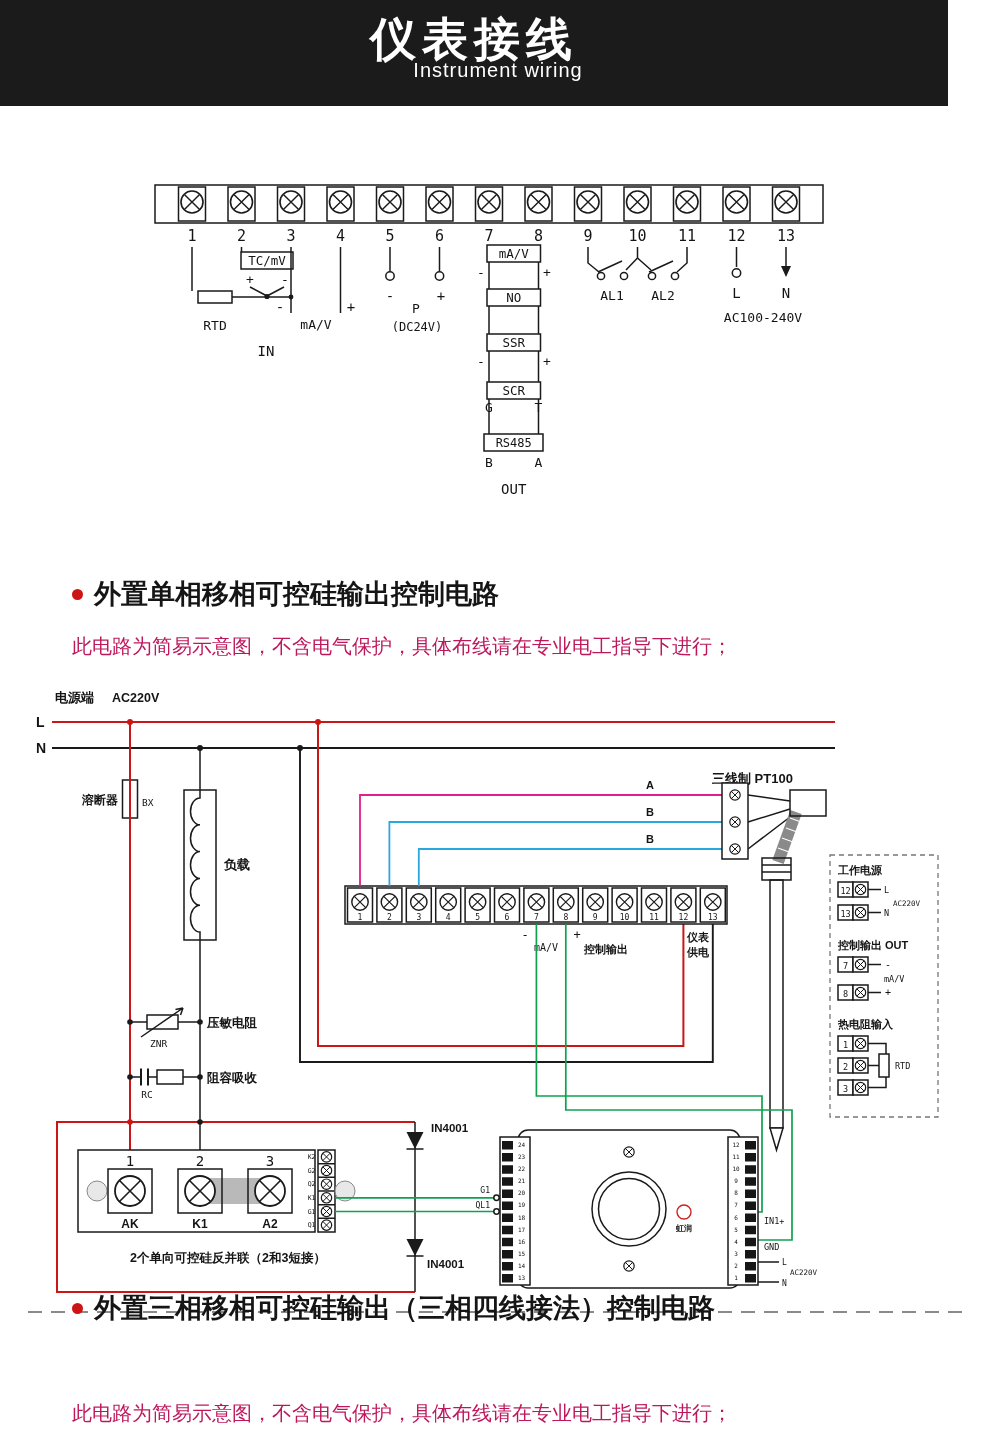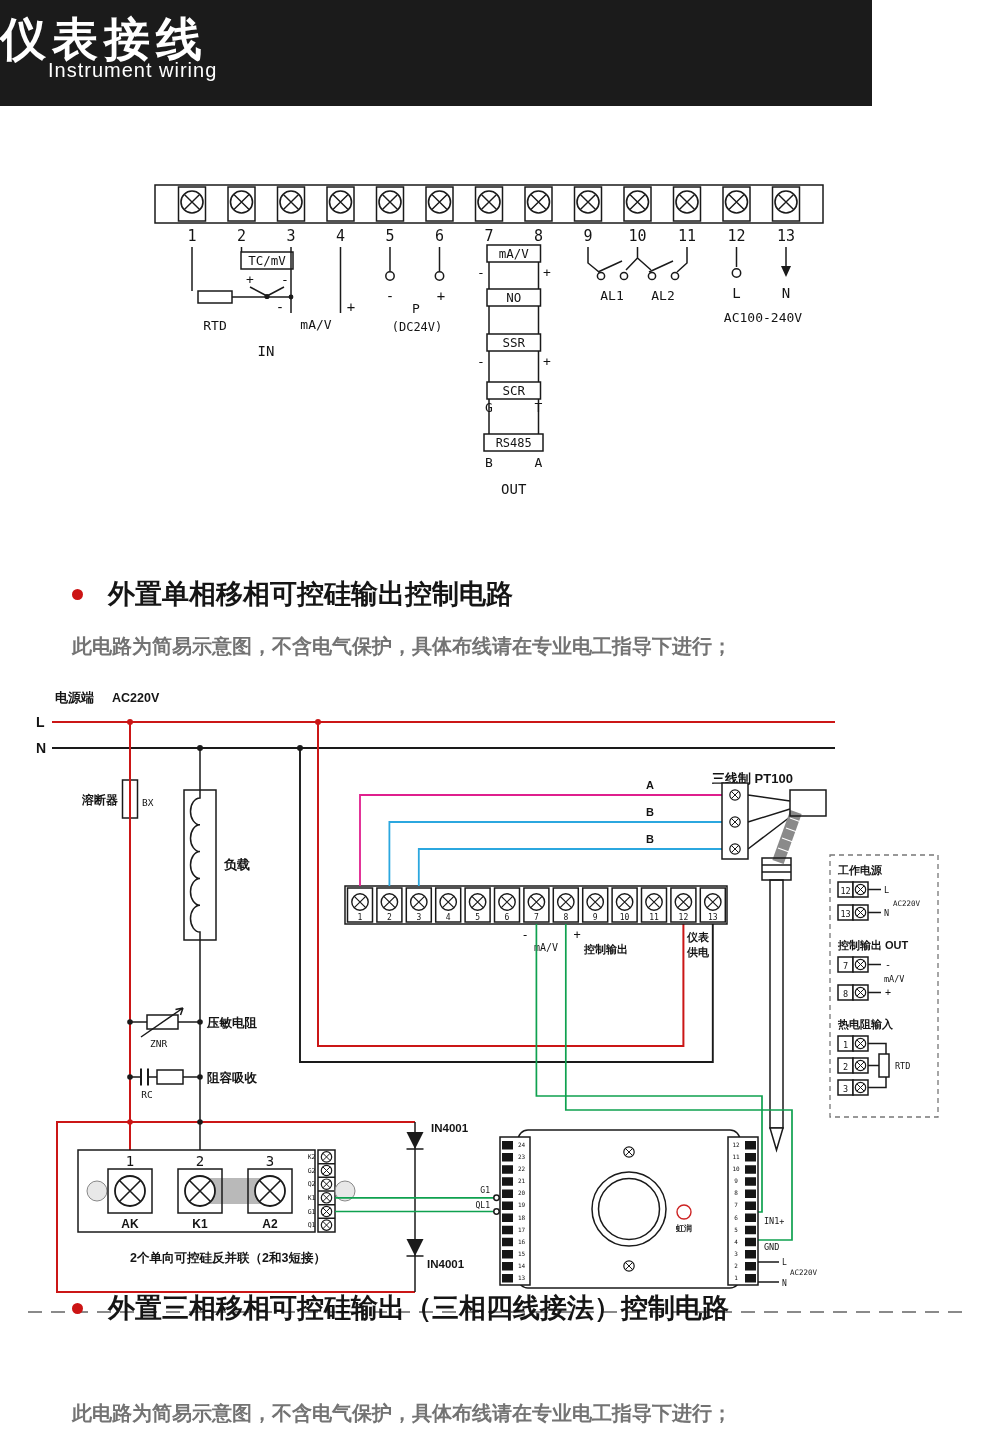--- a/index.html
+++ b/index.html
@@ -1,26 +1,26 @@
 <!DOCTYPE html>
 <html><head>
 <meta charset="utf-8">
 <style>
   * { margin:0; padding:0; box-sizing:border-box; }
   html,body { width:990px; height:1453px; background:#ffffff; position:relative;
     font-family:"Liberation Sans", sans-serif; overflow:hidden; }
-  .banner { position:absolute; left:0; top:0; width:872px; height:106px; background:#1b1b1b;
-    color:#fff; text-align:left; }
+  .banner { position:absolute; left:0; top:0; width:948px; height:106px; background:#1b1b1b;
+    color:#fff; text-align:center; }
   .banner-title { font-size:46px; font-weight:700; letter-spacing:6px; padding-top:13px; line-height:52px; }
   .banner-sub { font-size:20px; margin-top:-6px; letter-spacing:1px;margin-left:48px; }
   svg { position:absolute; left:0; }
-  .sec-title { position:absolute; left:72px; display:flex; align-items:center; gap:25px;
+  .sec-title { position:absolute; left:72px; display:flex; align-items:center; gap:11px;
     font-size:27px; font-weight:700; color:#151515; }
   .bullet { width:11px; height:11px; border-radius:50%; background:#cc1414; flex:none; }
-  .sec-note { position:absolute; left:72px; font-size:20px; font-weight:700; color:#737373; }
+  .sec-note { position:absolute; left:72px; font-size:20px; font-weight:400; color:#be185d; }
   .pincol { position:absolute; font-family:"DejaVu Sans Mono", monospace; font-size:6px;
     line-height:12.1px; white-space:pre-line; text-align:center; color:#111; }
   
   .k  { stroke:#1a1a1a; stroke-width:1.5; fill:none; }
   .k2 { stroke:#1a1a1a; stroke-width:1.9; fill:none; }
   .kw { stroke:#1a1a1a; stroke-width:1.5; fill:#fff; }
   .red{ stroke:#cb1616; stroke-width:2; fill:none; }
   .grn{ stroke:#0fa14f; stroke-width:1.7; fill:none; }
   .blu{ stroke:#2ba7df; stroke-width:1.8; fill:none; }
   .mag{ stroke:#df1f8d; stroke-width:1.8; fill:none; }

